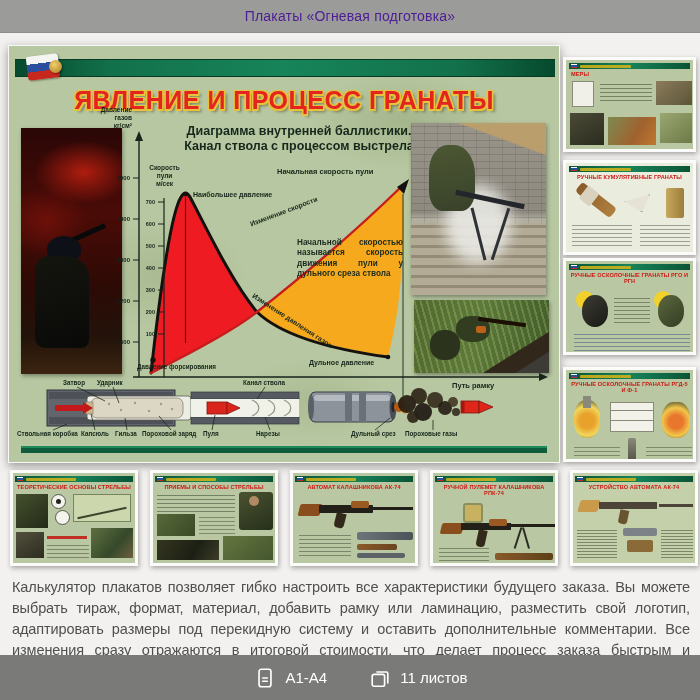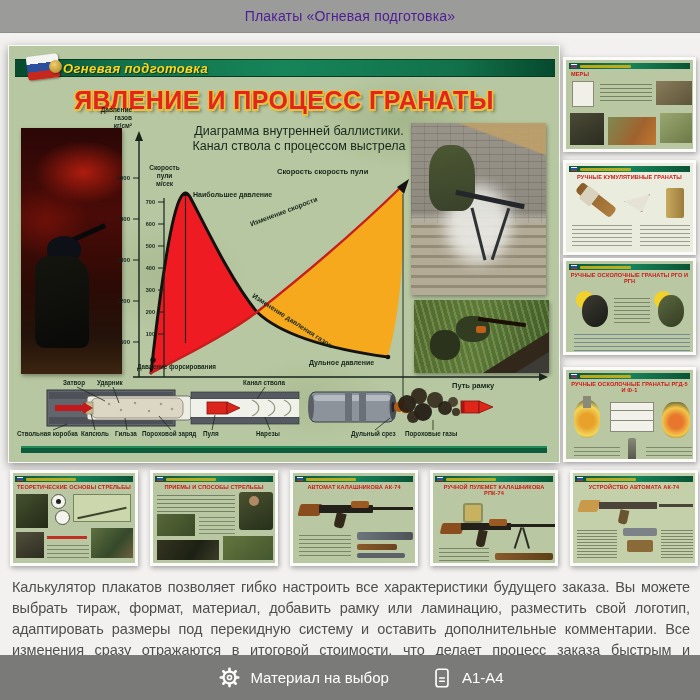--- a/index.html
+++ b/index.html
@@ -27,21 +27,21 @@
   .flag { position:absolute; left:12px; top:-5px; width:32px; height:24px; transform:rotate(-7deg);
           border-radius:3px; overflow:hidden; box-shadow:1px 1px 2px rgba(0,0,0,.4);
           background:linear-gradient(180deg,#f4f4f2 0 33%,#2b4f9e 33% 66%,#c7281e 66% 100%); }
   .eagle { position:absolute; left:34px; top:0px; width:13px; height:13px; border-radius:50%;
            background:radial-gradient(circle at 40% 35%, #f0cf6a, #a97c22); box-shadow:1px 1px 2px rgba(0,0,0,.4); }
   .p-title { position:absolute; left:0; top:40px; width:100%; text-align:center;
              font-size:25px; font-weight:800; letter-spacing:.5px; color:#e3241f;
              text-shadow:-1.5px -1.5px 0 #e7c23c, 1.5px -1.5px 0 #e7c23c, -1.5px 1.5px 0 #e7c23c,
                          1.5px 1.5px 0 #e7c23c, 3px 3px 3px rgba(40,30,0,.45); }
   .p-sub { position:absolute; left:120px; top:78px; width:340px; text-align:center;
-           font-size:12.5px; font-weight:normal; color:#15281b; line-height:1.18; }
+           font-size:12.5px; font-weight:bold; color:#15281b; line-height:1.18; }
 
   
   .photo { position:absolute; box-shadow:1px 2px 4px rgba(0,0,0,.35); overflow:hidden; }
   .photo-left { left:12px; top:82px; width:101px; height:246px;
     background:
       radial-gradient(ellipse 70px 45px at 62% 18%, rgba(195,32,16,.85), transparent 70%),
       radial-gradient(ellipse 60px 50px at 25% 38%, rgba(125,18,10,.7), transparent 70%),
       linear-gradient(180deg,#2a0706 0%,#4a0b07 35%,#2c0a05 65%,#23130a 85%,#3c2410 100%); }
   .ph-helmet { position:absolute; left:26px; top:108px; width:34px; height:26px; border-radius:50% 50% 40% 40%;
                background:#0d1016; }
@@ -120,21 +120,20 @@
 <div class="page">
 
   <header class="topbar">
     <span>Плакаты «Огневая подготовка»</span>
   </header>
 
   <section class="poster">
     <div class="p-strip">
       <span class="flag"></span>
       <span class="eagle"></span>
-      <span class="p-series">Огневая подготовка</span>
     </div>
     <h1 class="p-title">ЯВЛЕНИЕ И ПРОЦЕСС ГРАНАТЫ</h1>
     <div class="p-sub">
       <div>Диаграмма внутренней баллистики.</div>
       <div>Канал ствола с процессом выстрела</div>
     </div>
 
     <div class="photo photo-left">
       <i class="ph-rifle"></i>
       <i class="ph-helmet"></i>
@@ -282,26 +281,27 @@
       <div>Давление</div>
       <div>газов</div>
       <div>кг/см²</div>
     </div>
     <div class="axl" style="left:132px;top:118px;width:47px;text-align:center">
       <div>Скорость</div>
       <div>пули</div>
       <div>м/сек</div>
     </div>
     <div class="dl" style="left:184px;top:145px">Наибольшее давление</div>
-    <div class="dl" style="left:268px;top:122px;font-size:7.5px">Скорость скорость пули</div>
+    <div class="dl" style="left:268px;top:122px;font-size:7.5px">Начальная скорость пули</div>
     <div class="dl rot-up" style="left:240px;top:175px">Изменение скорости</div>
     <div class="dl rot-dn" style="left:246px;top:246px">Изменение давления газов</div>
     <div class="dl sm" style="left:128px;top:317px">Давление форсирования</div>
     <div class="dl" style="left:300px;top:313px">Дульное давление</div>
     <div class="dl" style="left:443px;top:336px;font-size:7.5px">Путь рамку</div>
+    <div class="note" style="left:288px;top:192px;width:106px">Начальной скоростью называется скорость движения пули у дульного среза ствола</div>
 
     <div class="dl sm" style="left:54px;top:333px">Затвор</div>
     <div class="dl sm" style="left:88px;top:333px">Ударник</div>
     <div class="dl sm" style="left:234px;top:333px">Канал ствола</div>
     <div class="dl sm" style="left:8px;top:384px">Ствольная коробка</div>
     <div class="dl sm" style="left:72px;top:384px">Капсюль</div>
     <div class="dl sm" style="left:106px;top:384px">Гильза</div>
     <div class="dl sm" style="left:133px;top:384px">Пороховой заряд</div>
     <div class="dl sm" style="left:194px;top:384px">Пуля</div>
     <div class="dl sm" style="left:247px;top:384px">Нарезы</div>
@@ -469,38 +469,28 @@
       <i class="ta" style="left:50px;top:38px;width:34px;height:8px;background:#7c8288;border-radius:2px"></i>
       <i class="ta" style="left:54px;top:50px;width:26px;height:12px;background:#8a6a36;border-radius:2px"></i>
       <i class="ta" style="left:88px;top:38px;width:32px;height:30px;background:repeating-linear-gradient(0deg,#5c6850 0 1px,transparent 1px 3px);opacity:.7"></i>
     </div>
   </div>
 
   <p class="desc">Калькулятор плакатов позволяет гибко настроить все характеристики будущего заказа. Вы можете выбрать тираж, формат, материал, добавить рамку или ламинацию, разместить свой логотип, адаптировать размеры под перекидную систему и оставить дополнительные комментарии. Все изменения сразу отражаются в итоговой стоимости, что делает процесс заказа быстрым и прозрачным</p>
 
   <footer class="footbar">
     <div class="feat">
-      <svg width="23" height="23" viewBox="0 0 24 24">
-        <g fill="#fff">
-          <rect x="10.6" y="1.6" width="2.8" height="4.2" rx="1.2"></rect>
-          <rect x="10.6" y="1.6" width="2.8" height="4.2" rx="1.2" transform="rotate(45 12 12)"></rect>
-          <rect x="10.6" y="1.6" width="2.8" height="4.2" rx="1.2" transform="rotate(90 12 12)"></rect>
-          <rect x="10.6" y="1.6" width="2.8" height="4.2" rx="1.2" transform="rotate(135 12 12)"></rect>
-          <rect x="10.6" y="1.6" width="2.8" height="4.2" rx="1.2" transform="rotate(180 12 12)"></rect>
-          <rect x="10.6" y="1.6" width="2.8" height="4.2" rx="1.2" transform="rotate(225 12 12)"></rect>
-          <rect x="10.6" y="1.6" width="2.8" height="4.2" rx="1.2" transform="rotate(270 12 12)"></rect>
-          <rect x="10.6" y="1.6" width="2.8" height="4.2" rx="1.2" transform="rotate(315 12 12)"></rect>
-        </g>
-        <circle cx="12" cy="12" r="6.2" fill="none" stroke="#fff" stroke-width="2.4"></circle>
-        <circle cx="12" cy="12" r="2.1" fill="none" stroke="#fff" stroke-width="1.7"></circle>
-      </svg>
-      <span>Материал на выбор</span>
-    </div>
-    <div class="feat">
       <svg width="22" height="22" viewBox="0 0 24 24">
         <rect x="5.5" y="2.5" width="13" height="19" rx="2.5" fill="none" stroke="#fff" stroke-width="1.8"></rect>
         <path d="M9.5 12h5 M9.5 15.5h5" stroke="#fff" stroke-width="1.8" stroke-linecap="round"></path>
       </svg>
       <span>А1-А4</span>
     </div>
+    <div class="feat">
+      <svg width="22" height="22" viewBox="0 0 24 24">
+        <path d="M8 5.5 h11 a1.5 1.5 0 0 1 1.5 1.5 v11" fill="none" stroke="#fff" stroke-width="1.8"></path>
+        <rect x="3.5" y="8" width="13.5" height="13" rx="2" fill="none" stroke="#fff" stroke-width="1.8"></rect>
+      </svg>
+      <span>11 листов</span>
+    </div>
   </footer>
 
 </div>
 
 </body></html>

